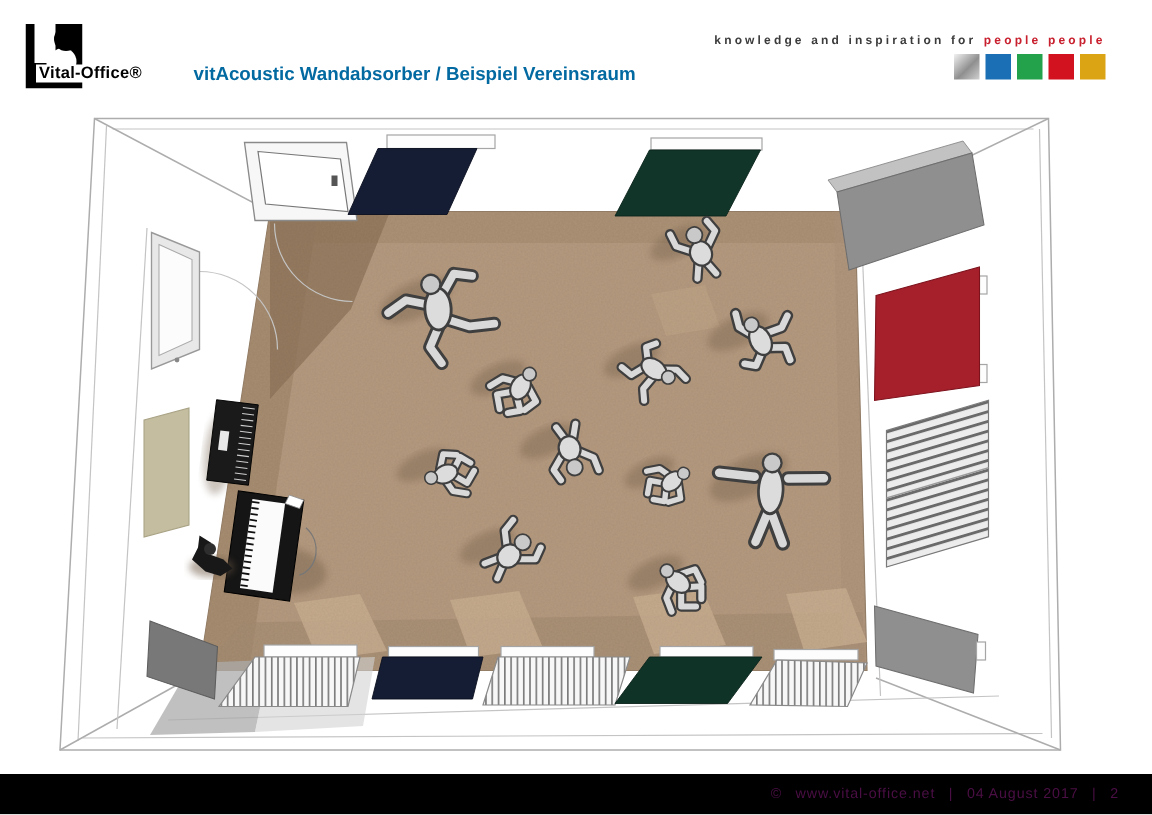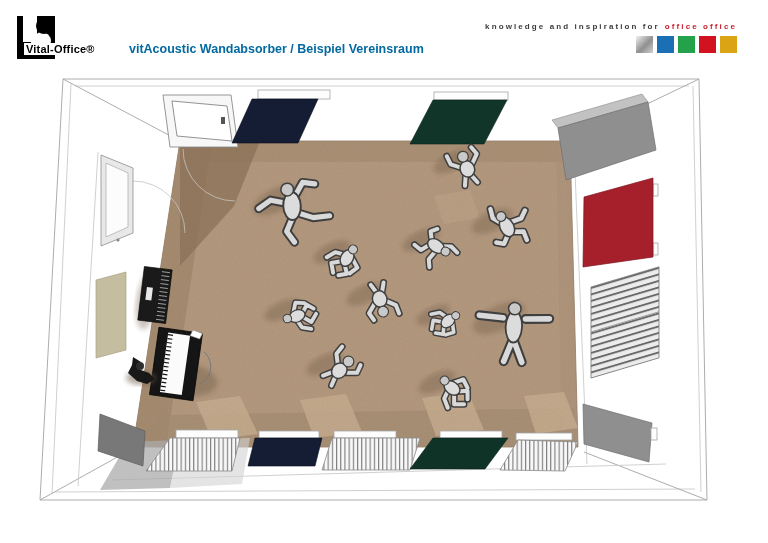--- a/index.html
+++ b/index.html
@@ -263,24 +263,27 @@
       <svg width="38" height="43" viewBox="0 0 38 43">
         <rect width="38" height="43" fill="#000"></rect>
         <rect x="6" y="0" width="14" height="26" fill="#fff"></rect>
         <circle cx="25" cy="25" r="9" fill="#fff"></circle>
         <circle cx="27" cy="10" r="8" fill="#000"></circle>
         <rect x="14" y="18" width="12" height="10" fill="#fff"></rect>
       </svg>
     </div>
     <div id="logo-word">Vital-Office®</div>
     <div id="page-title">vitAcoustic Wandabsorber / Beispiel Vereinsraum</div>
-    <div id="tagline"><span>knowledge and inspiration for</span><span class="accent" style="color: rgb(200, 32, 46);">office office</span></div>
+    <div id="tagline"><span>knowledge and inspiration for</span><span class="accent" style="color: rgb(200, 32, 46);">people people</span></div>
     <div id="brand-squares">
         <div class="brand-sq" style="background: linear-gradient(135deg, rgb(242, 242, 242) 0%, rgb(143, 143, 143) 55%, rgb(208, 208, 208) 100%);"></div>
         <div class="brand-sq" style="background: rgb(26, 111, 181);"></div>
         <div class="brand-sq" style="background: rgb(35, 161, 75);"></div>
         <div class="brand-sq" style="background: rgb(210, 18, 31);"></div>
         <div class="brand-sq" style="background: rgb(219, 164, 20);"></div>
       </div>
   </div>
 
+  <div id="footer-bar" style="background: rgb(0, 0, 0);">
+    <div class="ftr" style="color: rgb(75, 15, 69);"><span>©</span><span>www.vital-office.net</span><span>|</span><span>04 August 2017</span><span>|</span><span>2</span></div>
+  </div>
 
 </div>
 
 </body></html>

